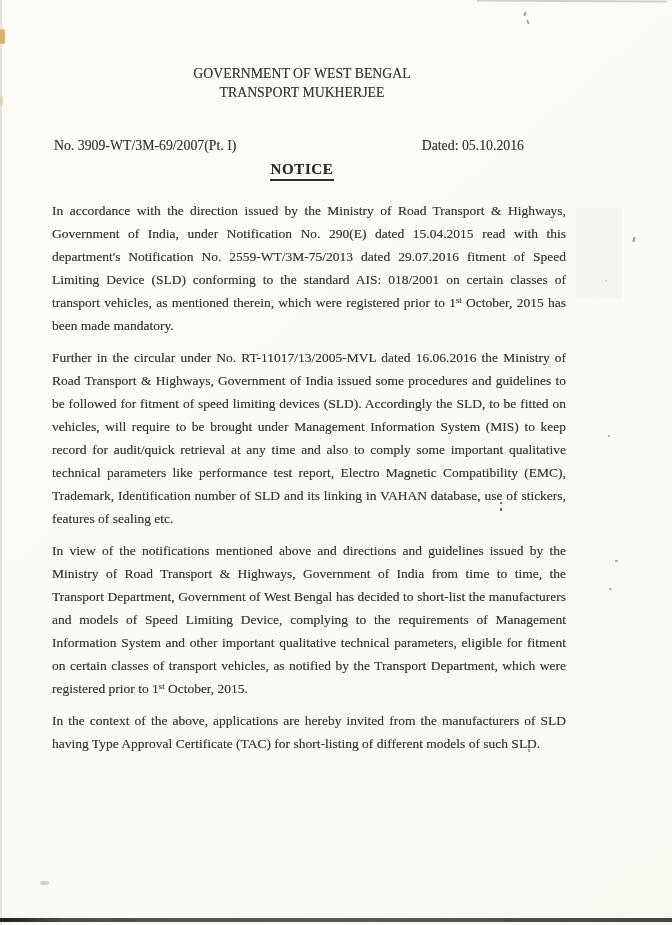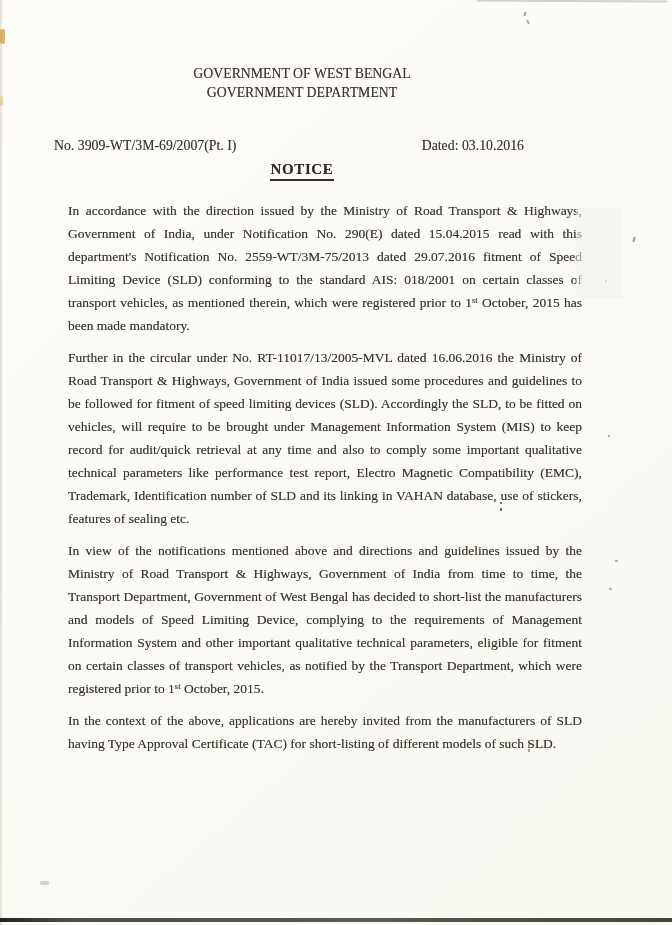--- a/index.html
+++ b/index.html
@@ -49,21 +49,21 @@
     font-size: 15px;
     letter-spacing: 0.6px;
     color: #302e27;
     border-bottom: 2px solid #33312a;
     padding: 0 1px 1px 1px;
     text-shadow: 0 0 0.4px rgba(48,46,39,0.6);
   }
   
   .body-text {
     position: absolute;
-    left: 68px; top: 199px; width: 514px;
+    left: 52px; top: 199px; width: 514px;
   }
   .body-text p {
     margin: 0 0 9px 0;
     font-size: 13.5px;
     line-height: 23px;
     text-align: justify;
     color: #38362f;
     text-shadow: 0 0 0.55px rgba(56,54,47,0.5);
   }
   .body-text p sup {
@@ -94,26 +94,26 @@
   .bottom-edge      { left: 0; top: 918px; width: 672px; height: 4px;
                       background: linear-gradient(90deg, #22211e 0%, #504e49 10%, #5a5852 55%, #464440 100%); }
 </style>
 </head>
 <body>
 
 <div class="page">
 
   <header class="letterhead">
     <div>GOVERNMENT OF WEST BENGAL</div>
-    <div>GOVERNMENT DEPARTMENT</div>
+    <div>TRANSPORT MUKHERJEE</div>
   </header>
 
   <div class="refrow">
     <span>No. 3909-WT/3M-69/2007(Pt. I)</span>
-    <span>Dated: 03.10.2016</span>
+    <span>Dated: 05.10.2016</span>
   </div>
 
   <div class="title-wrap">
     <span class="notice-title">NOTICE</span>
   </div>
 
   <main class="body-text">
     <p><span>In accordance with the direction issued by the Ministry of Road Transport &amp; Highways, Government of India, under Notification No. 290(E) dated 15.04.2015 read with this department's Notification No. 2559-WT/3M-75/2013 dated 29.07.2016 fitment of Speed Limiting Device (SLD) conforming to the standard AIS: 018/2001 on certain classes of transport vehicles, as mentioned therein, which were registered prior to 1</span><sup>st</sup><span> October, 2015 has been made mandatory.</span></p>
     <p><span>Further in the circular under No. RT-11017/13/2005-MVL dated 16.06.2016 the Ministry of Road Transport &amp; Highways, Government of India issued some procedures and guidelines to be followed for fitment of speed limiting devices (SLD). Accordingly the SLD, to be fitted on vehicles, will require to be brought under Management Information System (MIS) to keep record for audit/quick retrieval at any time and also to comply some important qualitative technical parameters like performance test report, Electro Magnetic Compatibility (EMC), Trademark, Identification number of SLD and its linking in VAHAN database, use of stickers, features of sealing etc.</span></p>
     <p><span>In view of the notifications mentioned above and directions and guidelines issued by the Ministry of Road Transport &amp; Highways, Government of India from time to time, the Transport Department, Government of West Bengal has decided to short-list the manufacturers and models of Speed Limiting Device, complying to the requirements of  Management Information System and other important qualitative technical parameters, eligible for fitment on certain classes of transport vehicles, as notified by the Transport Department, which were registered prior to 1</span><sup>st</sup><span> October, 2015.</span></p>

